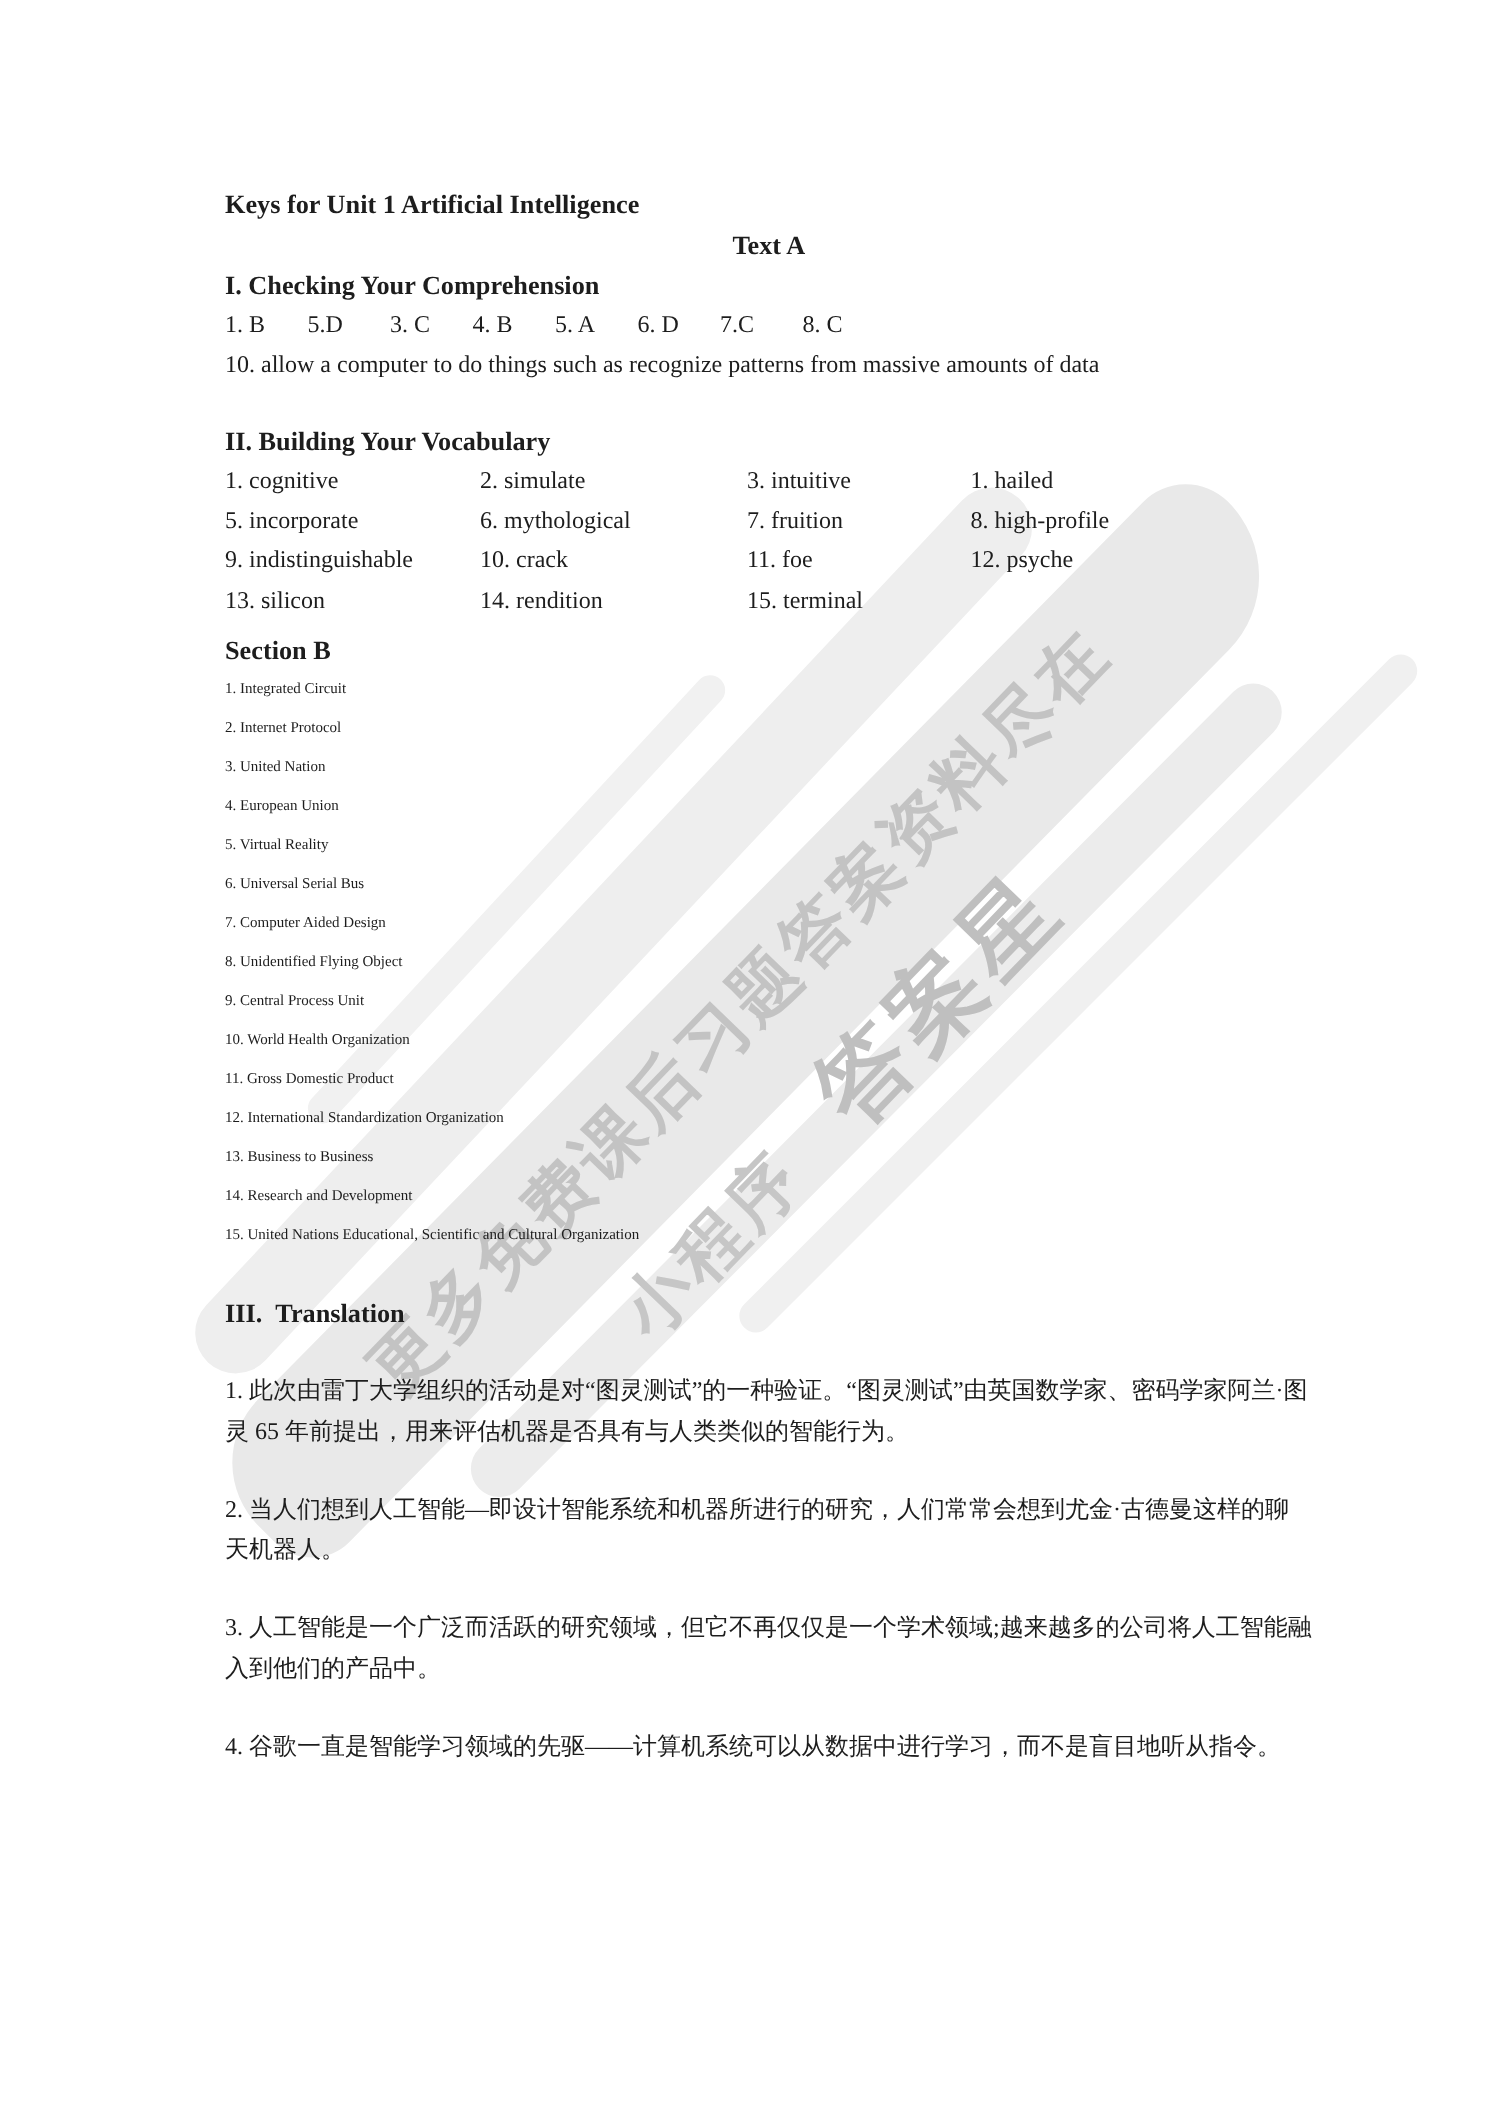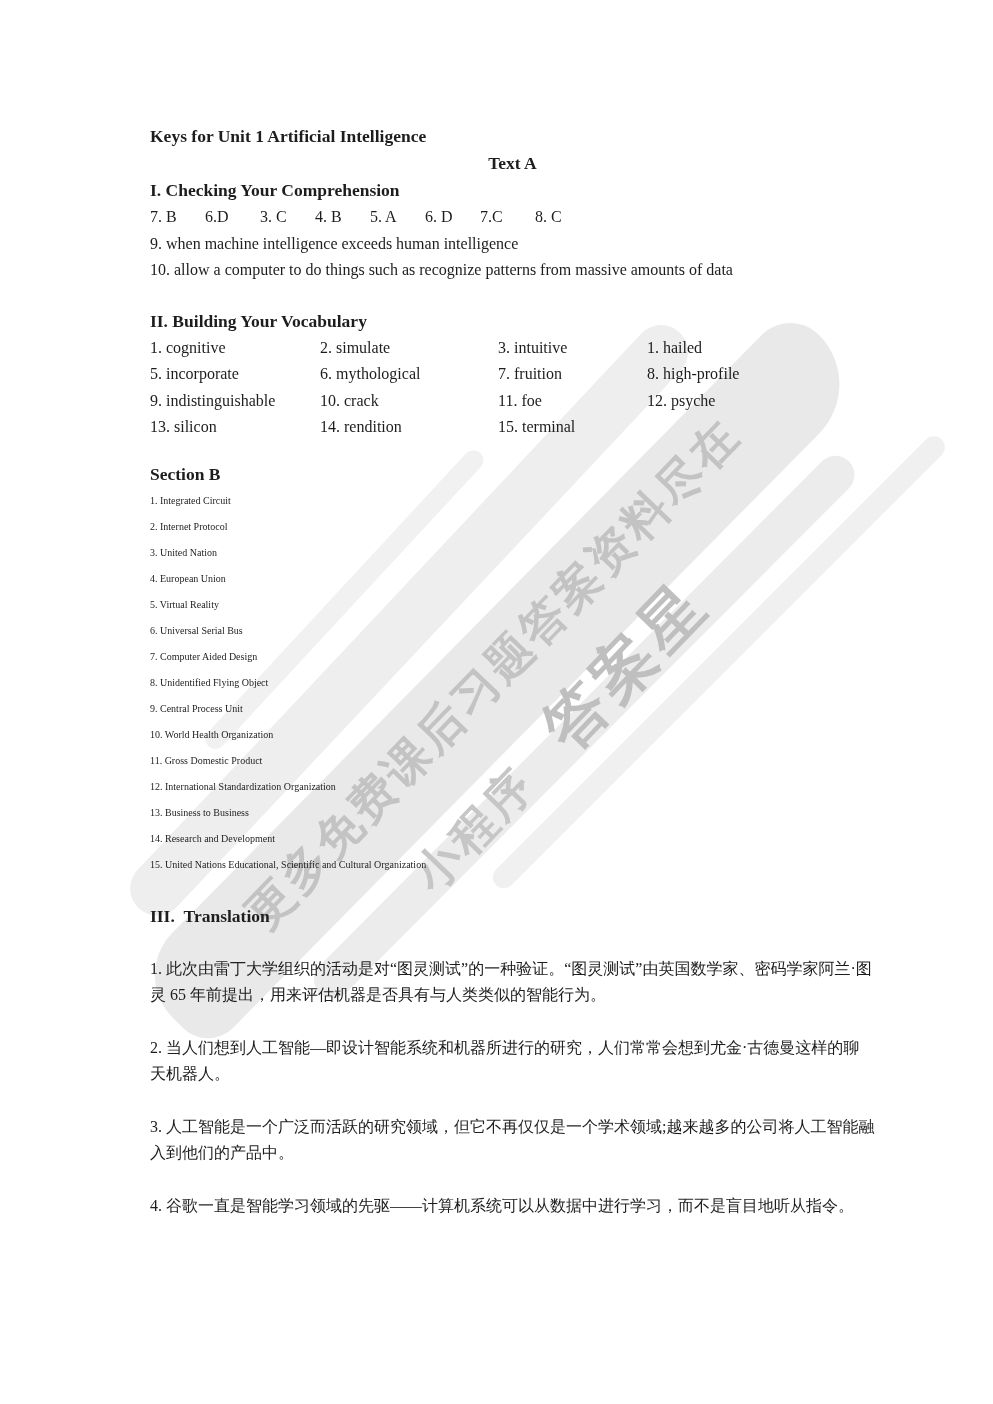--- a/index.html
+++ b/index.html
@@ -57,21 +57,21 @@
 
   
   .content {
     position: relative;
     z-index: 1;
     padding: 123px 118px 0 150px;
   }
   .h-main   { margin: 0; font-size: 17.5px; line-height: 27px; font-weight: bold; }
   .h-center { text-align: center; }
   .h-sec-v  { margin-top: 24px; }
-  .h-sec-b  { margin-top: 20px; }
+  .h-sec-b  { margin-top: 6px; }
   .h-sec-t  { margin-top: 25px; }
   .line { margin: 0; font-size: 16px; line-height: 26.5px; }
 
   .mc-row { display: flex; font-size: 16px; line-height: 26.5px; }
   .mc-row span { width: 55px; flex: 0 0 auto; }
   .mc-row span:last-child { width: auto; }
 
   .vocab-grid {
     display: grid;
     grid-template-columns: 170px 178px 149px 1fr;
@@ -100,30 +100,29 @@
     </div>
   </div>
 
   <main class="content">
 
     <h1 class="h-main">Keys for Unit 1 Artificial Intelligence</h1>
     <h2 class="h-main h-center">Text A</h2>
 
     <h2 class="h-main">I. Checking Your Comprehension</h2>
     <div class="mc-row">
-      <span>7. B</span>
-      <span>6.D</span>
+      <span>1. B</span>
+      <span>5.D</span>
       <span>3. C</span>
       <span>4. B</span>
       <span>5. A</span>
       <span>6. D</span>
       <span>7.C</span>
       <span>8. C</span>
     </div>
-    <p class="line">9. when machine intelligence exceeds human intelligence</p>
     <p class="line">10. allow a computer to do things such as recognize patterns from massive amounts of data</p>
 
     <h2 class="h-main h-sec-v">II. Building Your Vocabulary</h2>
     <div class="vocab-grid">
       <span>1. cognitive</span>
       <span>2. simulate</span>
       <span>3. intuitive</span>
       <span>1. hailed</span>
       <span>5. incorporate</span>
       <span>6. mythological</span>

